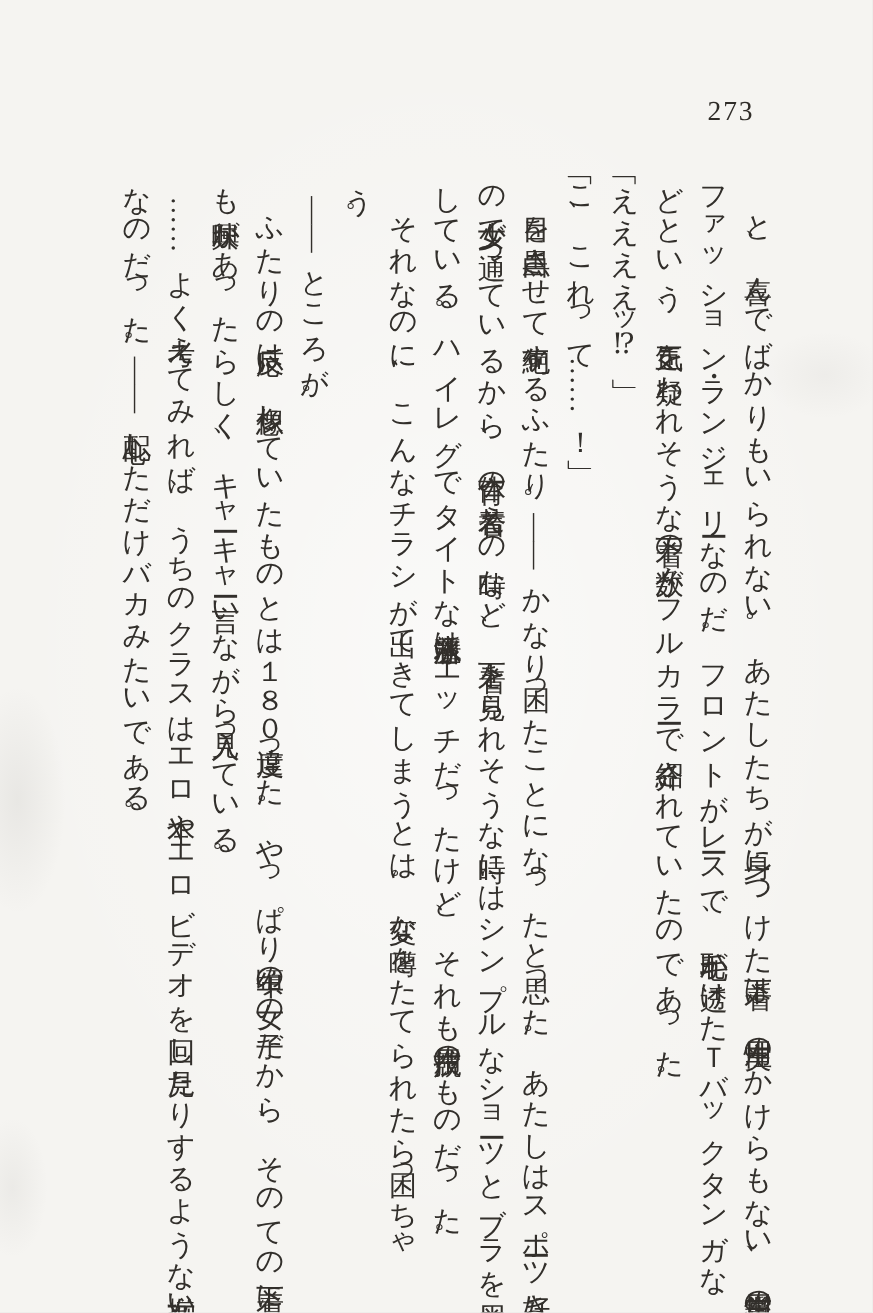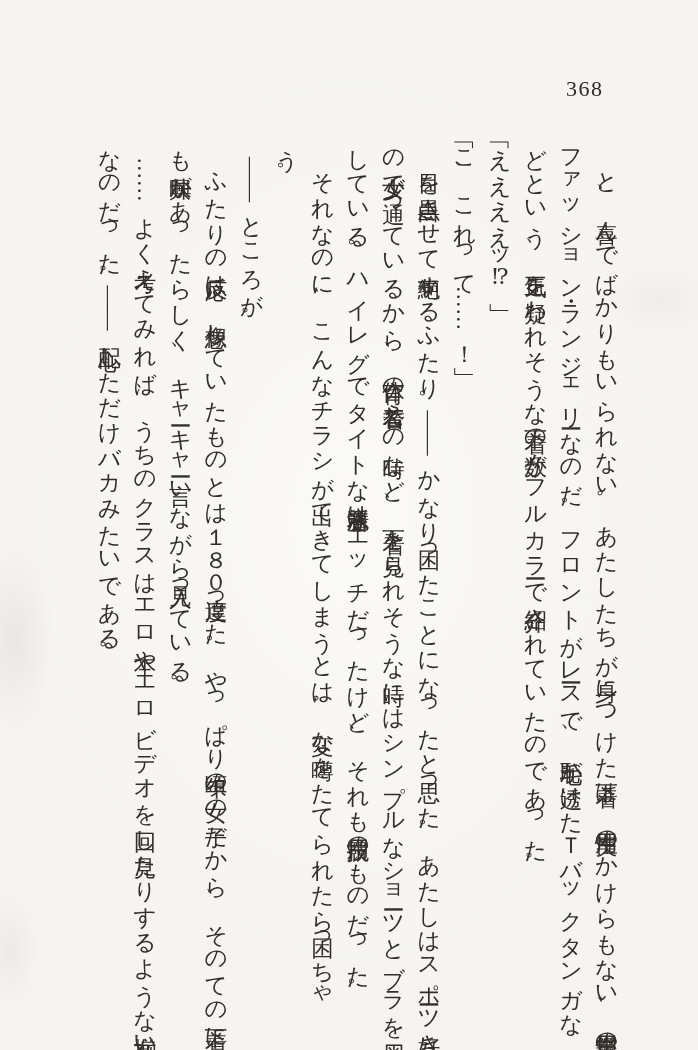--- a/index.html
+++ b/index.html
@@ -50,21 +50,21 @@
   }
   .text-block p.indent {
     text-indent: 1em;
   }
 </style>
 </head>
 <body>
 
 <div class="book-page">
 
-  <div class="page-number">368</div>
+  <div class="page-number">273</div>
 
   <div class="text-block">
     <p class="indent">と、喜んでばかりもいられない。あたしたちが身につけた下着は、実用性のかけらもない、鑑賞用のファッション・ランジェリーなのだ。フロントがレースで、恥毛が透けたＴバックタンガなどという、正気を疑われそうな下着の数々がフルカラーで紹介されていたのであった。</p>
     <p>「ええええッ⁉」</p>
     <p>「こ、これって……！」</p>
     <p class="indent">目を白黒させて絶句するふたり。――かなり困ったことになったと思った。あたしはスポーツ好きの少女で通っているから、体育の着替えの時など、下着を見られそうな時にはシンプルなショーツとブラを着用している。ハイレグでタイトな競泳水着はエッチだったけど、それも競技用のものだった。</p>
     <p class="indent">それなのに、こんなチラシが出てきてしまうとは。変な噂をたてられたら困っちゃう。</p>
     <p class="indent">――ところが。</p>
     <p class="indent">ふたりの反応は、想像していたものとは１８０度違った。やっぱり年頃の女の子だから、そのての下着にも興味があったらしく、キャーキャー言いながら見入っている。</p>
     <p class="indent">……よく考えてみれば、うちのクラスはエロ本やエロビデオを回し見たりするような女揃いなのだった。――心配しただけバカみたいである。</p>

